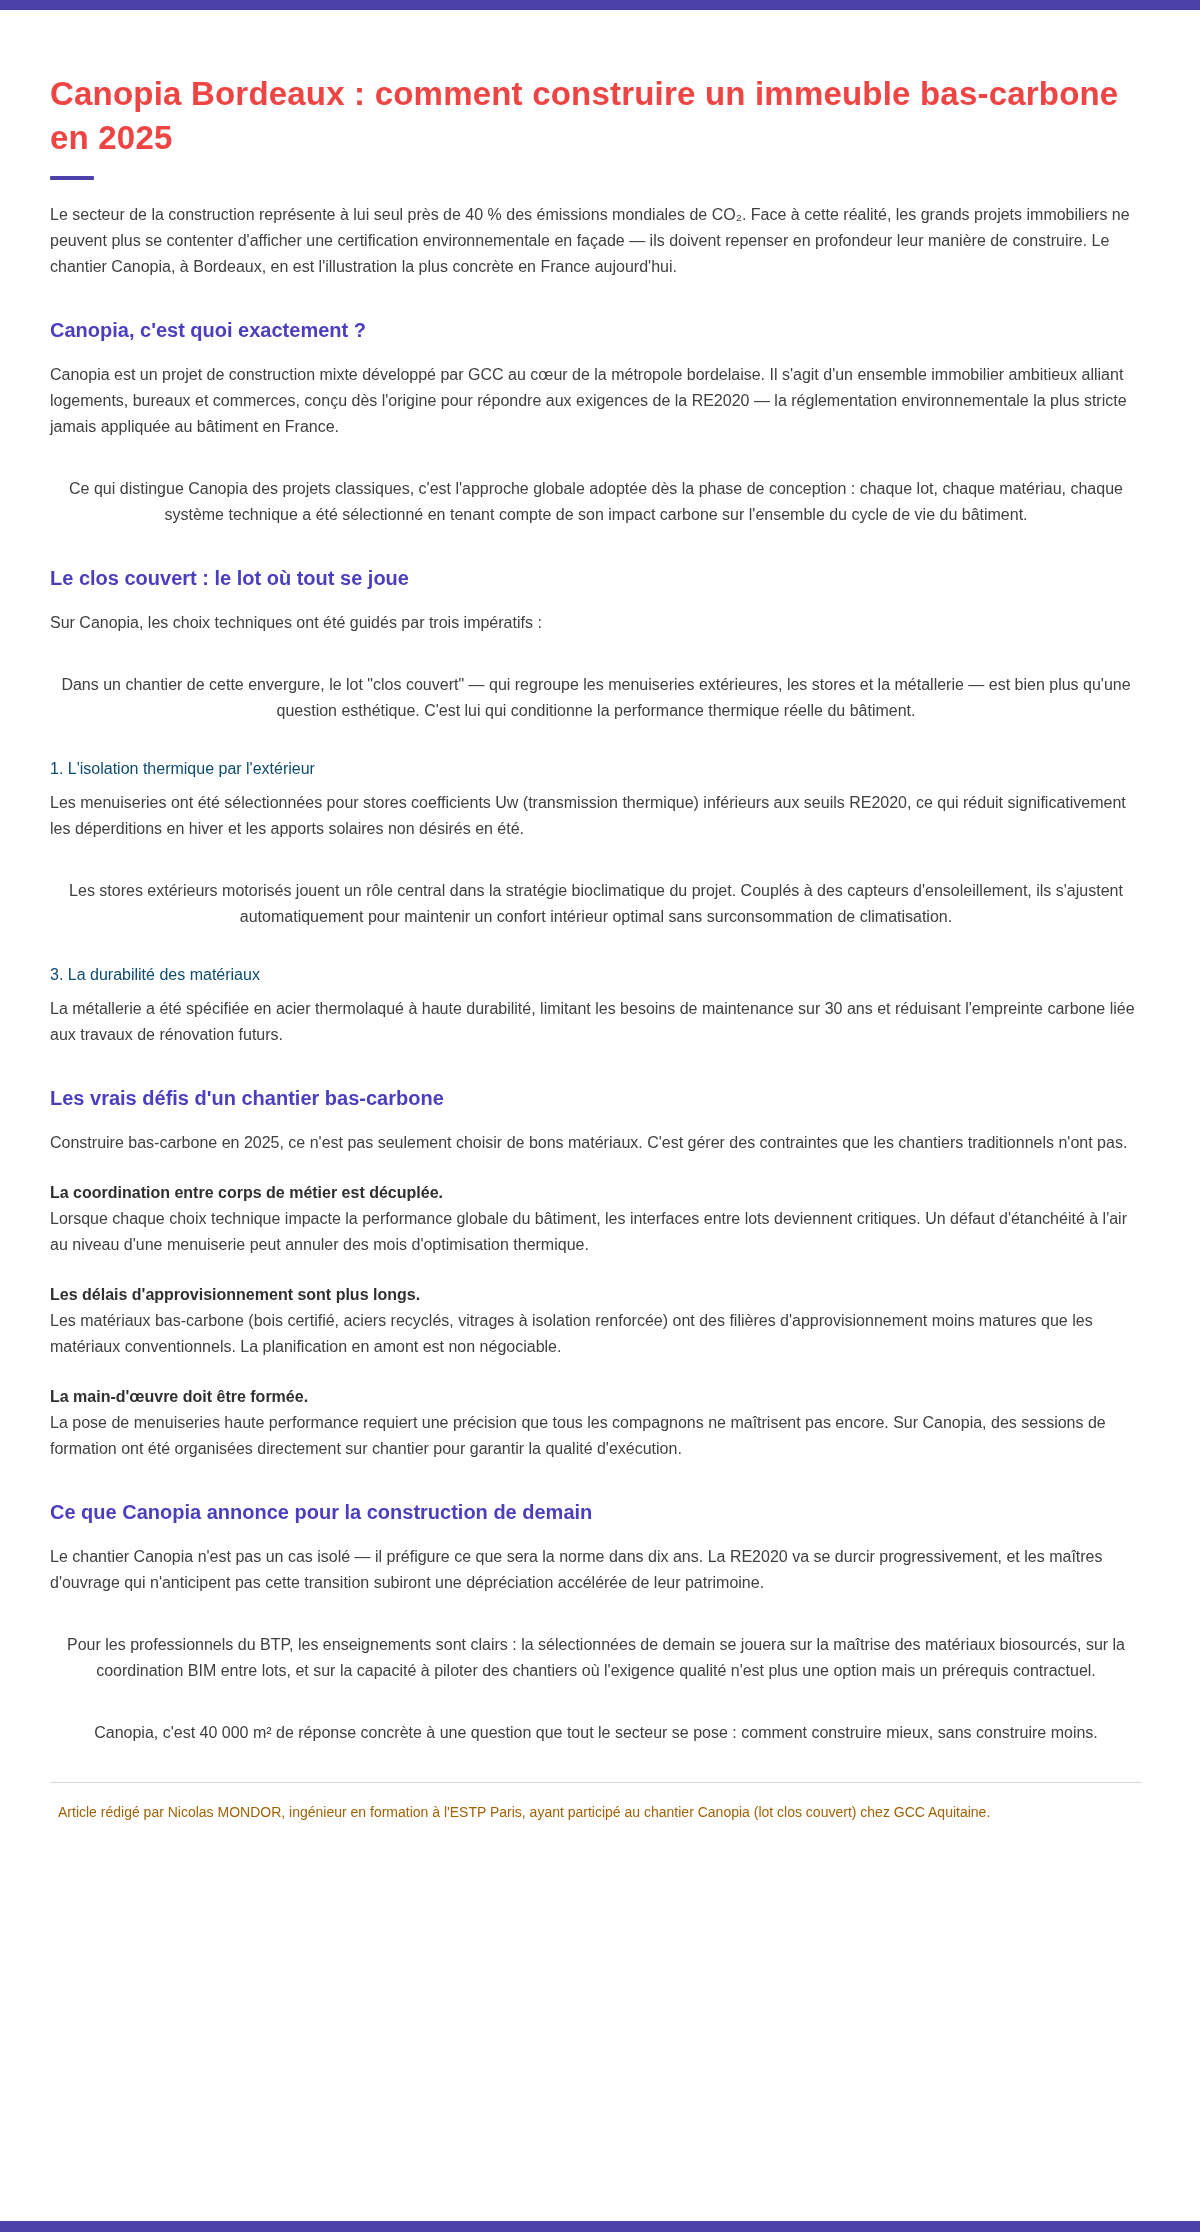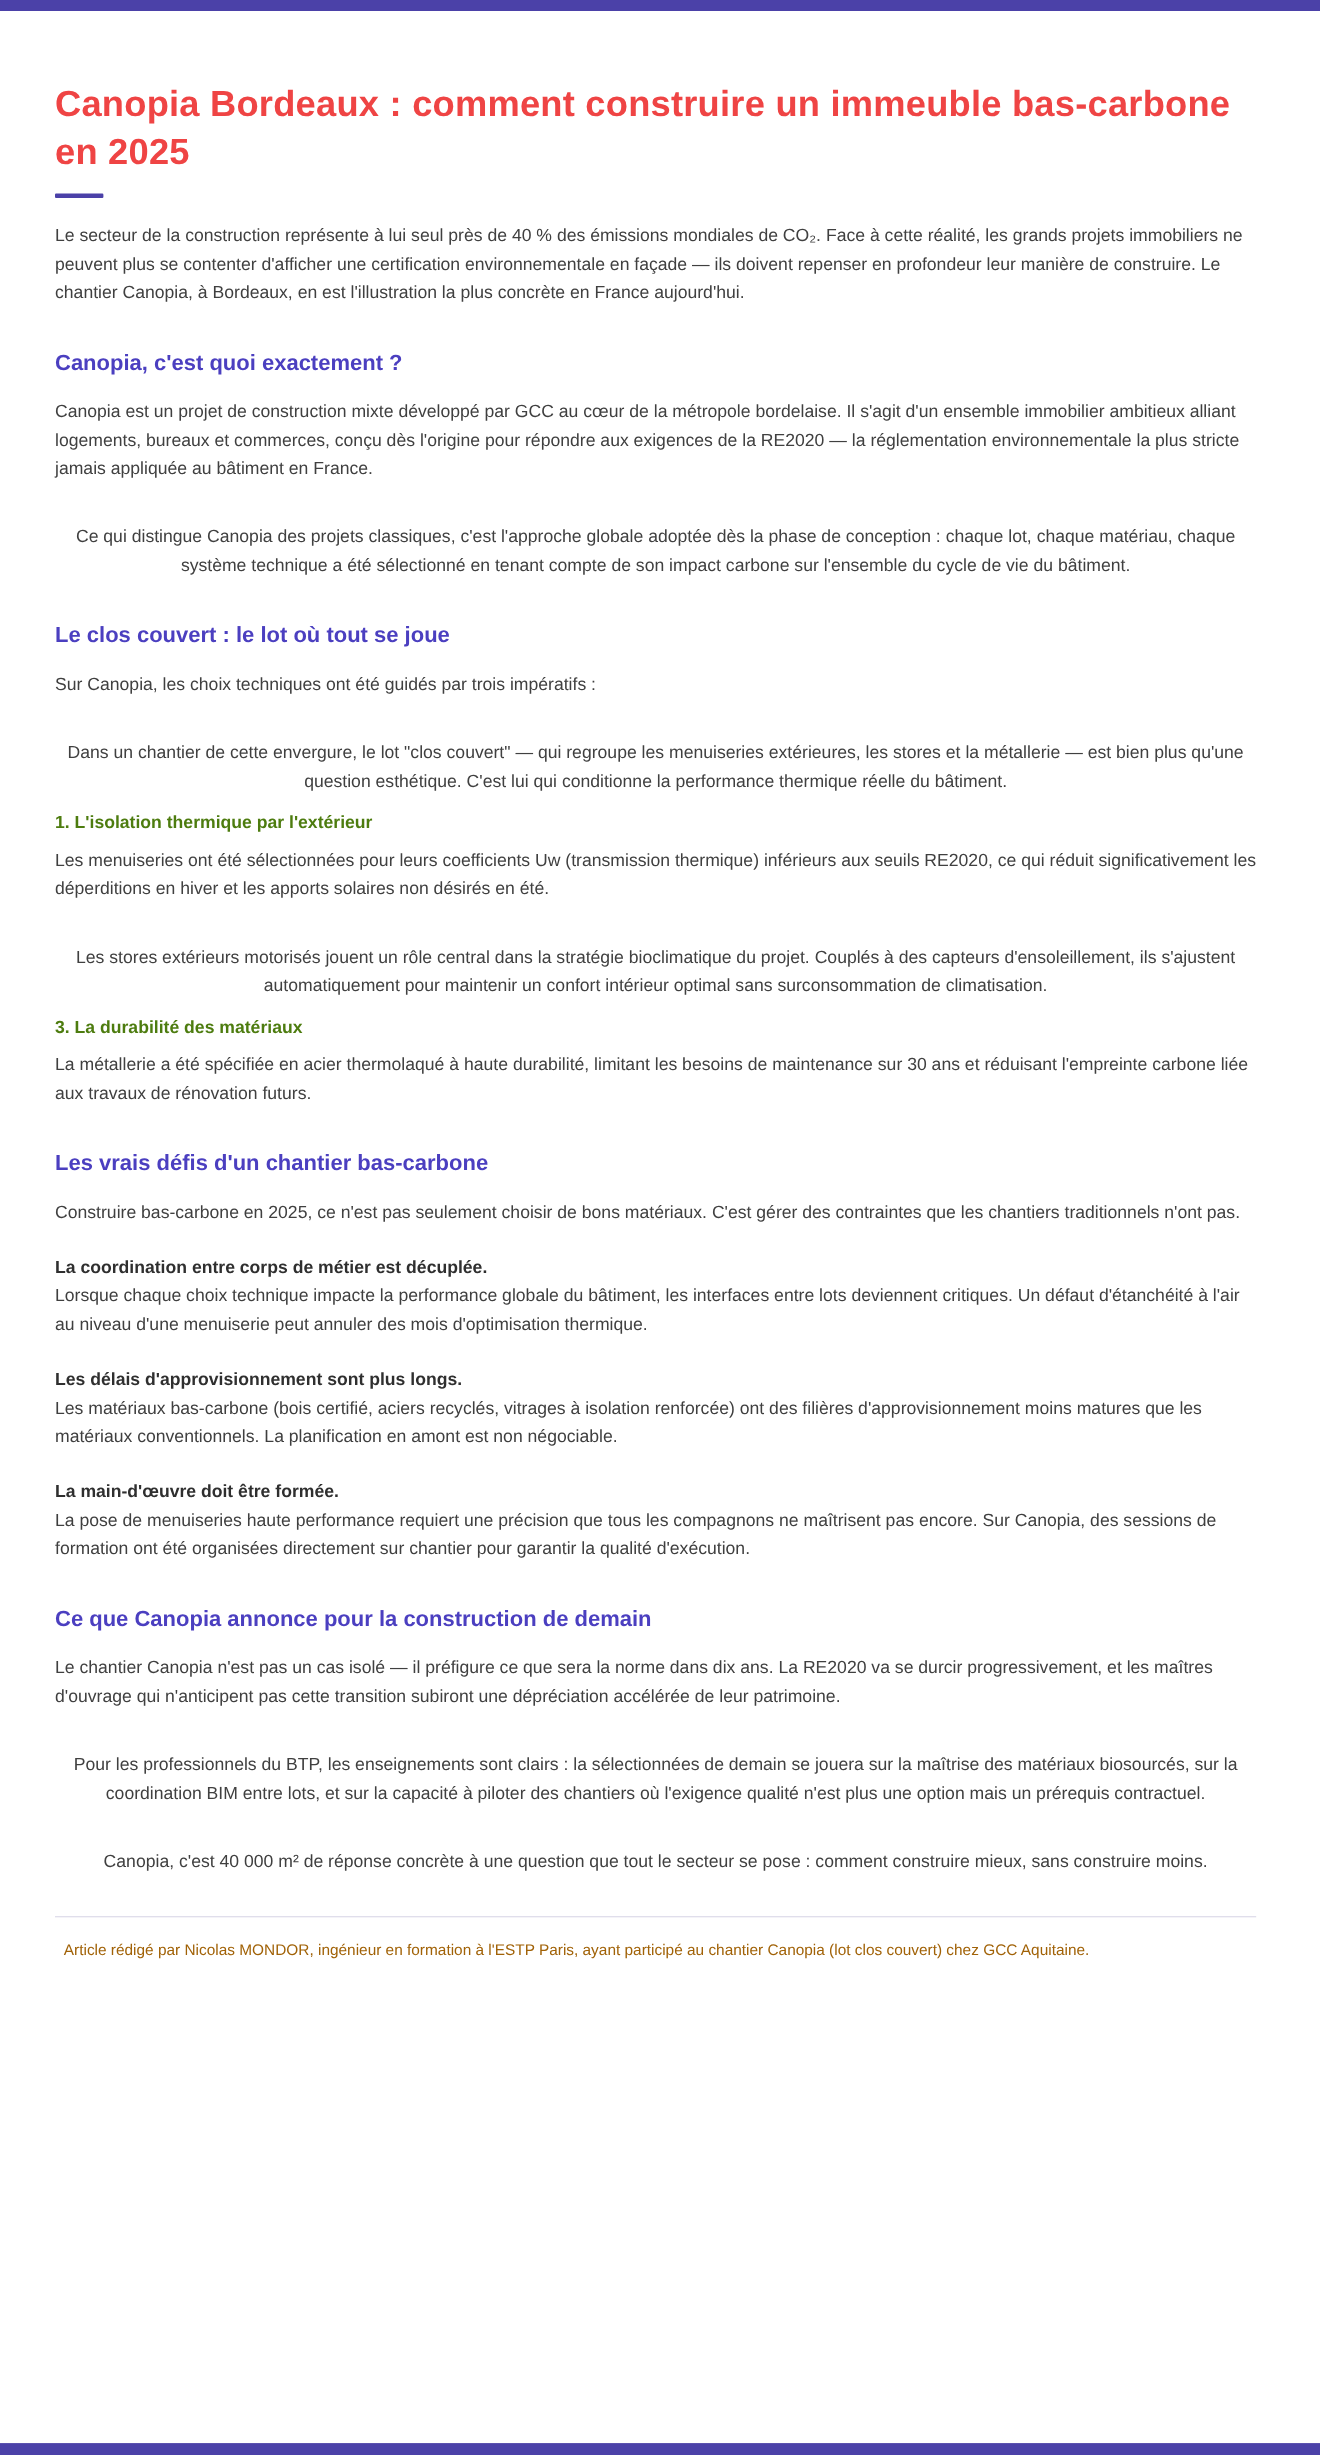--- a/index.html
+++ b/index.html
@@ -52,26 +52,26 @@
   h2 {
     margin-top: 36px;
     margin-bottom: 18px;
     font-size: 20px;
     line-height: 28px;
     font-weight: 700;
     color: #4b3fc0;
   }
   h2 + p.body { margin-top: 0; }
   h3 {
-    margin-top: 12px;
+    margin-top: 32px;
     margin-bottom: 8px;
     font-size: 16px;
     line-height: 26px;
-    font-weight: 700;
-    color: #4d7c0f;
+    font-weight: 400;
+    color: #0c4a6e;
   }
   h3 + p.body { margin-top: 0; }
   p.challenge {
     margin-top: 24px;
     font-size: 16px;
     line-height: 26px;
     color: #3f3f3f;
   }
   p.challenge strong {
     display: block;
@@ -106,21 +106,21 @@
 
   <h2>Canopia, c'est quoi exactement ?</h2>
   <p class="body">Canopia est un projet de construction mixte développé par GCC au cœur de la métropole bordelaise. Il s'agit d'un ensemble immobilier ambitieux alliant logements, bureaux et commerces, conçu dès l'origine pour répondre aux exigences de la RE2020 — la réglementation environnementale la plus stricte jamais appliquée au bâtiment en France.</p>
   <p class="body">Ce qui distingue Canopia des projets classiques, c'est l'approche globale adoptée dès la phase de conception : chaque lot, chaque matériau, chaque système technique a été sélectionné en tenant compte de son impact carbone sur l'ensemble du cycle de vie du bâtiment.</p>
 
   <h2>Le clos couvert : le lot où tout se joue</h2>
   <p class="body">Sur Canopia, les choix techniques ont été guidés par trois impératifs :</p>
   <p class="body">Dans un chantier de cette envergure, le lot "clos couvert" — qui regroupe les menuiseries extérieures, les stores et la métallerie — est bien plus qu'une question esthétique. C'est lui qui conditionne la performance thermique réelle du bâtiment.</p>
 
   <h3>1. L'isolation thermique par l'extérieur</h3>
-  <p class="body">Les menuiseries ont été sélectionnées pour leurs coefficients Uw (transmission thermique) inférieurs aux seuils RE2020, ce qui réduit significativement les déperditions en hiver et les apports solaires non désirés en été.</p>
+  <p class="body">Les menuiseries ont été sélectionnées pour stores coefficients Uw (transmission thermique) inférieurs aux seuils RE2020, ce qui réduit significativement les déperditions en hiver et les apports solaires non désirés en été.</p>
 
   <p class="body">Les stores extérieurs motorisés jouent un rôle central dans la stratégie bioclimatique du projet. Couplés à des capteurs d'ensoleillement, ils s'ajustent automatiquement pour maintenir un confort intérieur optimal sans surconsommation de climatisation.</p>
 
   <h3>3. La durabilité des matériaux</h3>
   <p class="body">La métallerie a été spécifiée en acier thermolaqué à haute durabilité, limitant les besoins de maintenance sur 30 ans et réduisant l'empreinte carbone liée aux travaux de rénovation futurs.</p>
 
   <h2>Les vrais défis d'un chantier bas-carbone</h2>
   <p class="body">Construire bas-carbone en 2025, ce n'est pas seulement choisir de bons matériaux. C'est gérer des contraintes que les chantiers traditionnels n'ont pas.</p>
 
   <p class="challenge">

